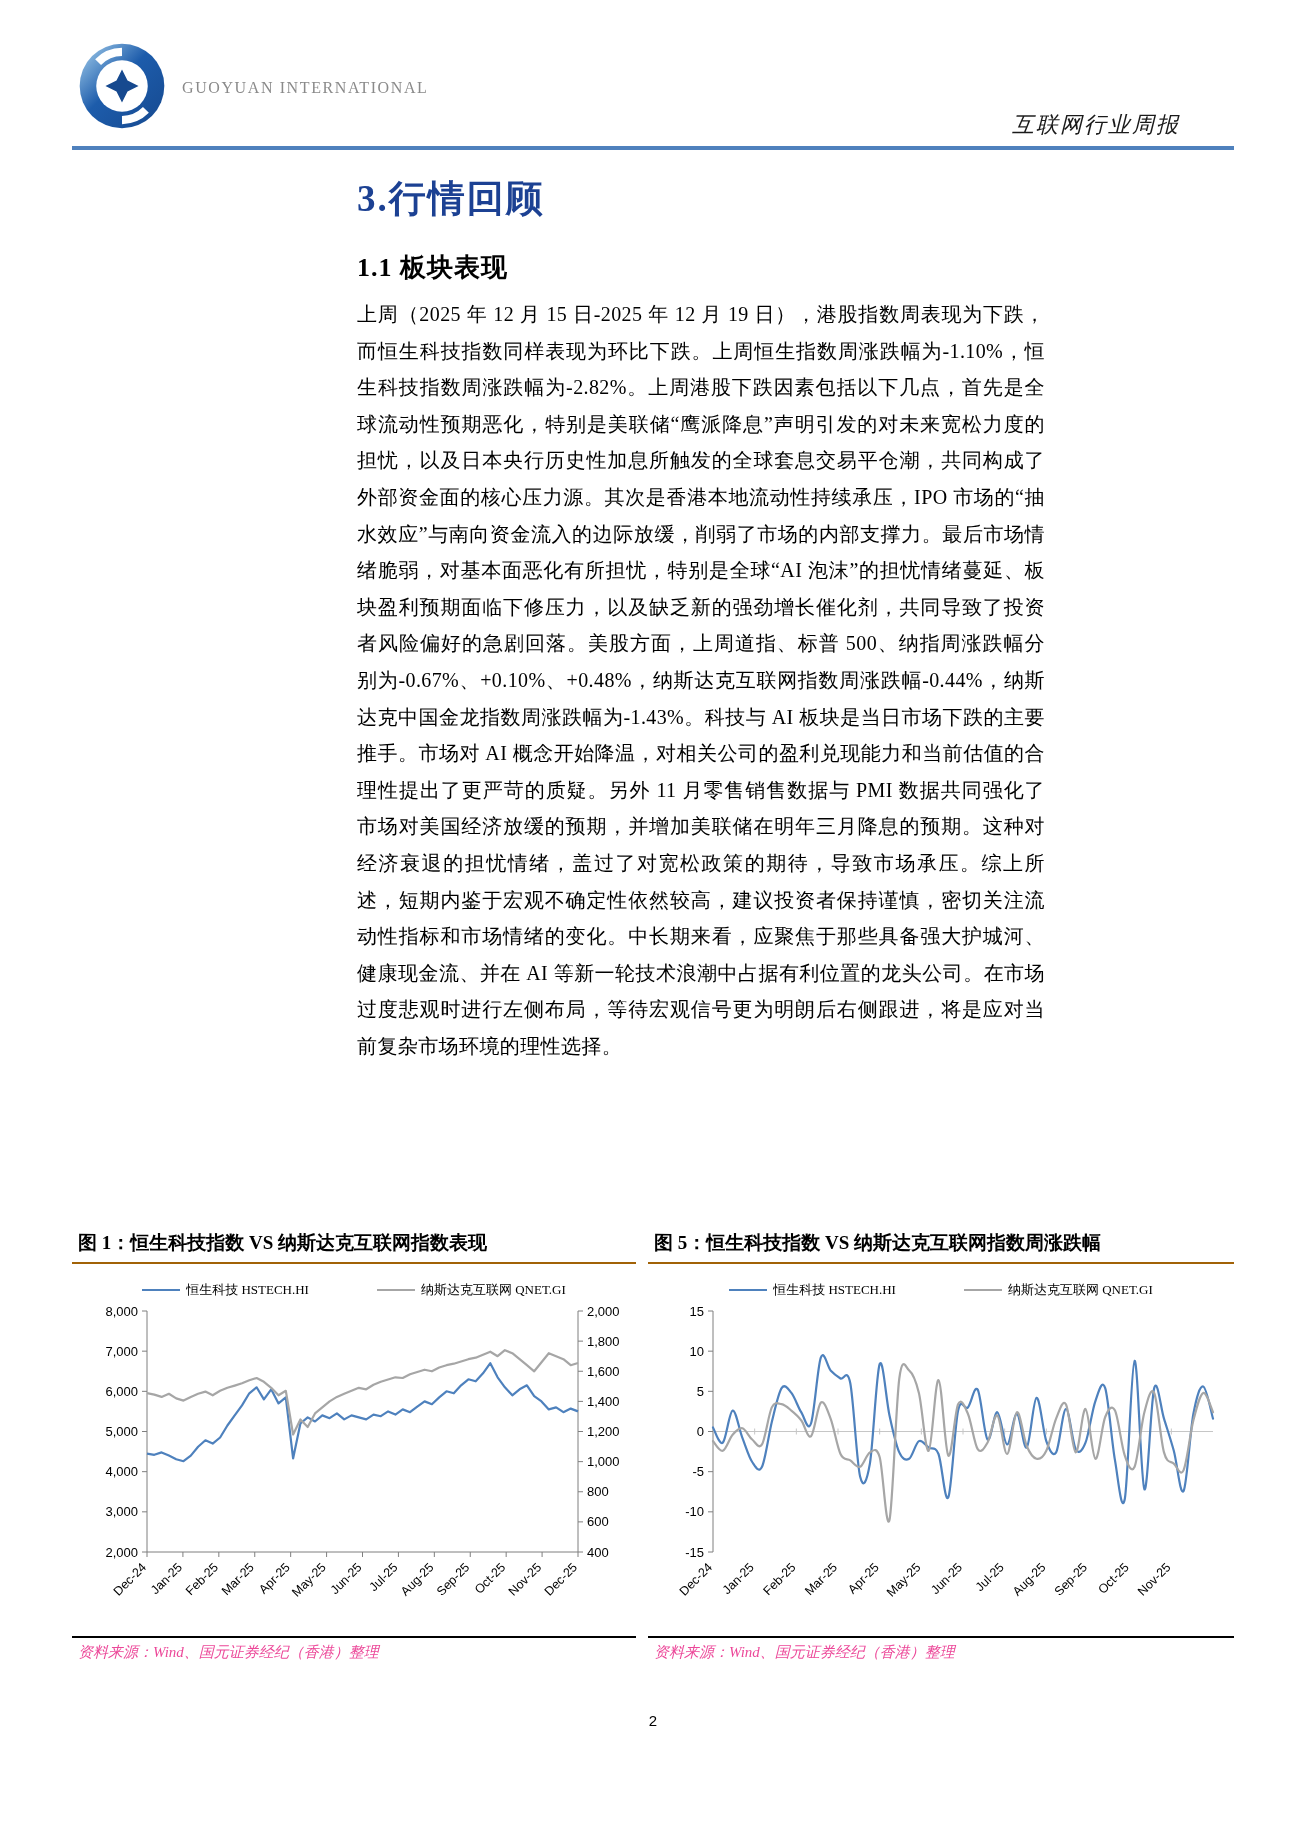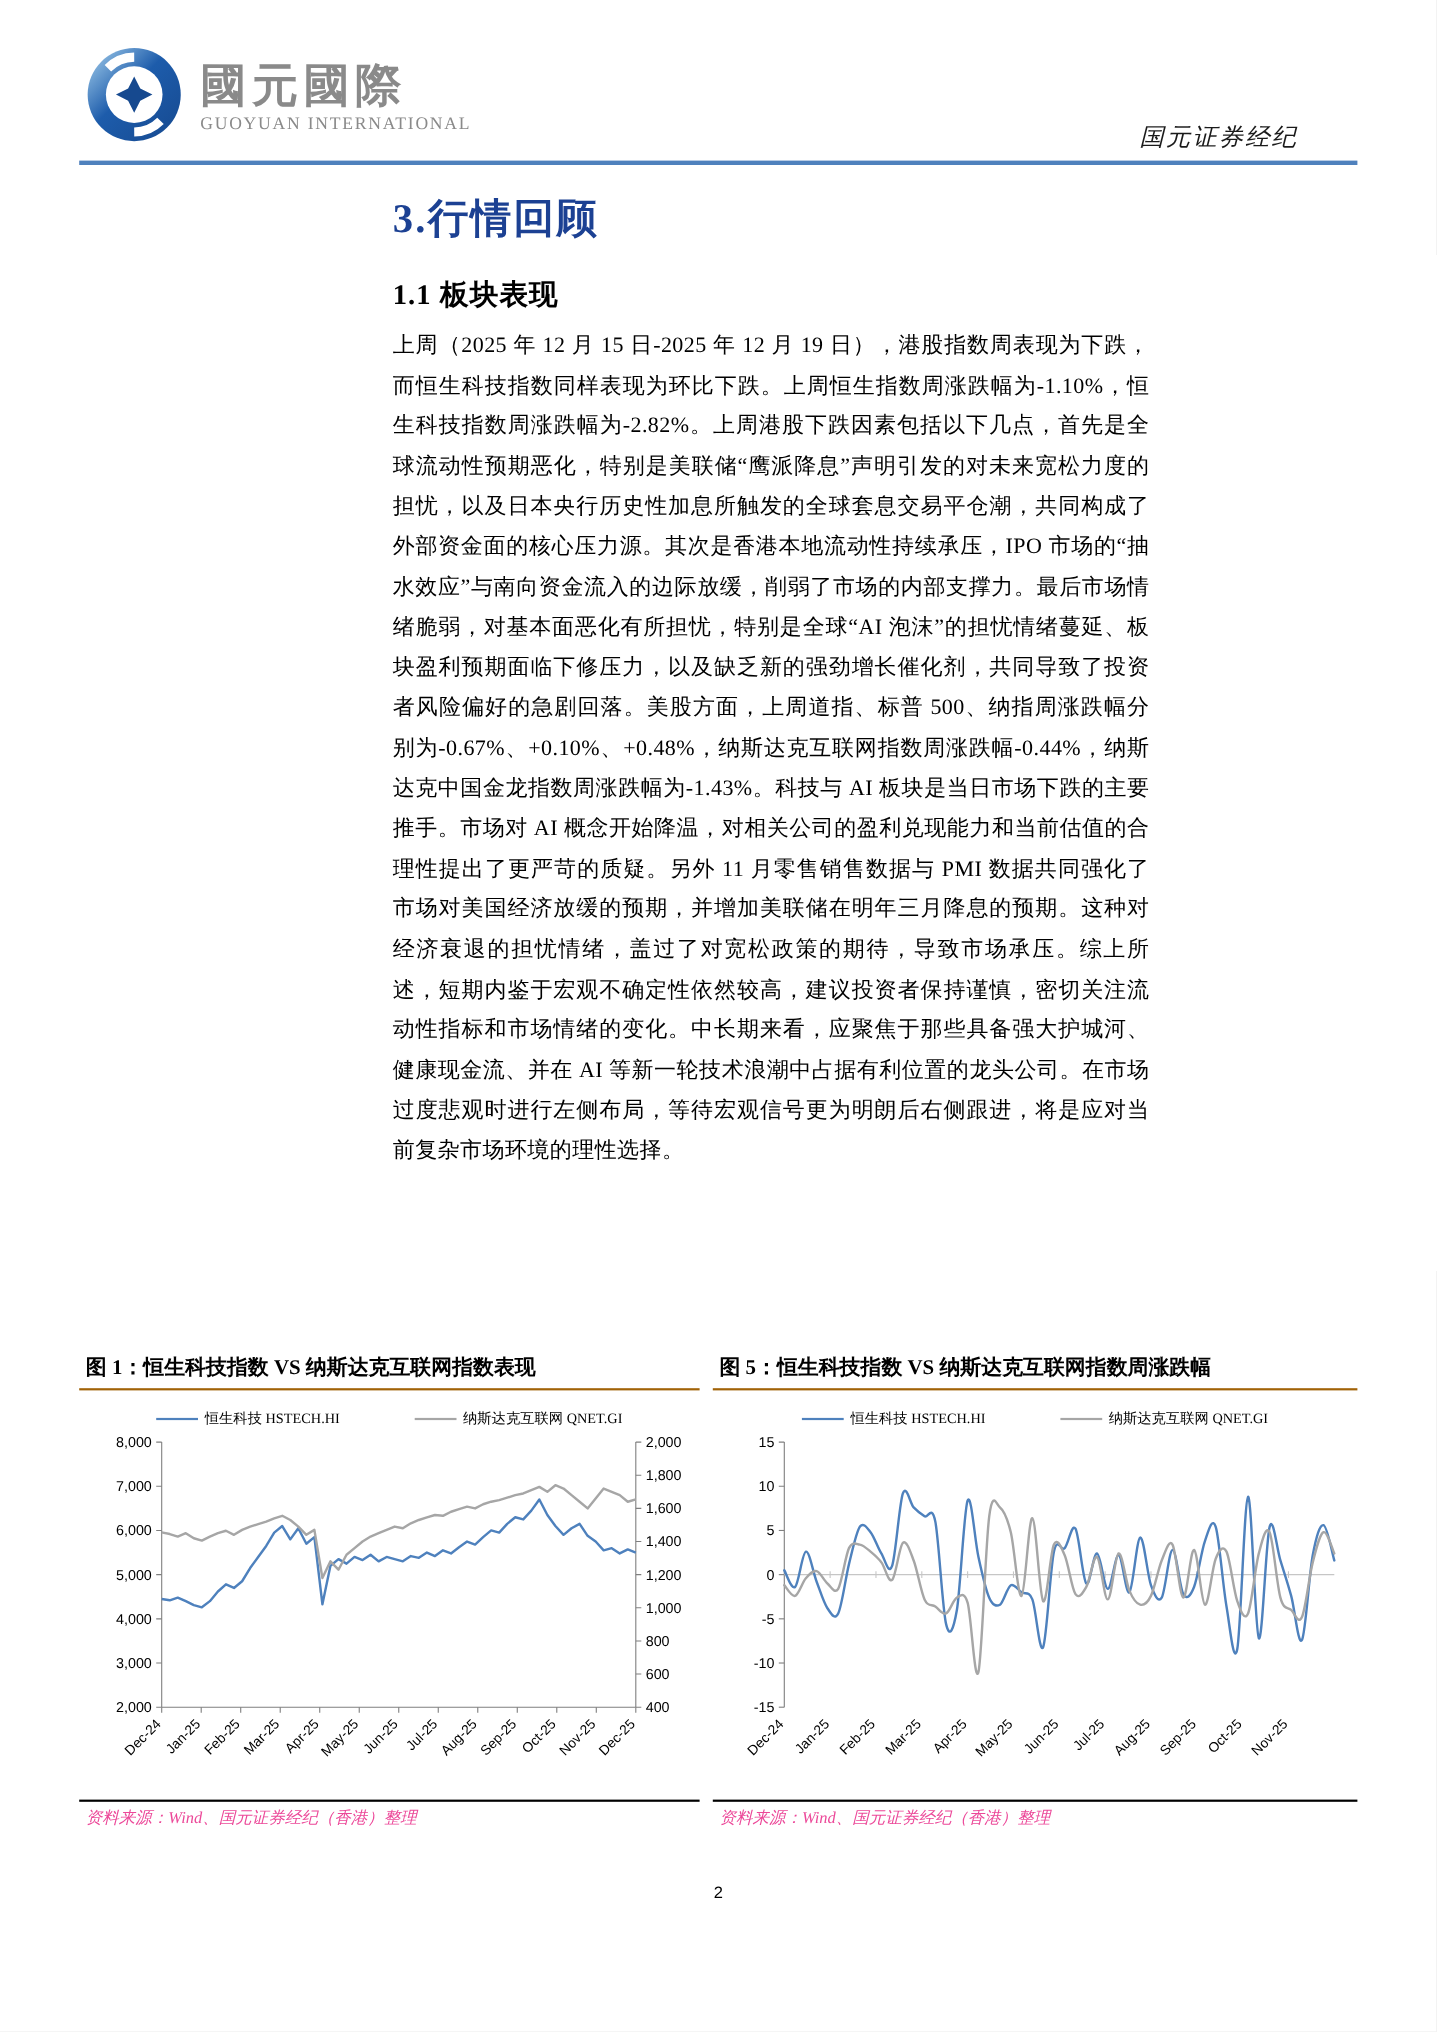--- a/index.html
+++ b/index.html
@@ -57,25 +57,24 @@
           </linearGradient>
         </defs>
         <circle cx="50" cy="50" r="46" fill="url(#lgA)"></circle>
         <circle cx="50" cy="50" r="28" fill="#ffffff"></circle>
         <path d="M24 24 A37 37 0 0 1 50 13" stroke="#ffffff" stroke-width="9" fill="none"></path>
         <path d="M76 76 A37 37 0 0 1 50 87" stroke="#ffffff" stroke-width="9" fill="none"></path>
         <path d="M50 32 L56 44 L68 50 L56 56 L50 68 L44 56 L32 50 L44 44 Z" fill="#16498f"></path>
       </svg>
     </span>
     <div class="logo-text">
-      <div class="brand-cn">國元國際</div>
       <div class="brand-en">GUOYUAN INTERNATIONAL</div>
     </div>
   </div>
-  <div class="doc-type">国元证券经纪</div>
+  <div class="doc-type">互联网行业周报</div>
   <div class="header-rule" style="background: rgb(79, 129, 189);"></div>
 
   <div class="h1" style="color: rgb(28, 65, 147);">3.行情回顾</div>
   <div class="h2" style="color: #000000;">1.1 板块表现</div>
   <div class="para">上周（2025 年 12 月 15 日-2025 年 12 月 19 日），港股指数周表现为下跌，而恒生科技指数同样表现为环比下跌。上周恒生指数周涨跌幅为-1.10%，恒生科技指数周涨跌幅为-2.82%。上周港股下跌因素包括以下几点，首先是全球流动性预期恶化，特别是美联储“鹰派降息”声明引发的对未来宽松力度的担忧，以及日本央行历史性加息所触发的全球套息交易平仓潮，共同构成了外部资金面的核心压力源。其次是香港本地流动性持续承压，IPO 市场的“抽水效应”与南向资金流入的边际放缓，削弱了市场的内部支撑力。最后市场情绪脆弱，对基本面恶化有所担忧，特别是全球“AI 泡沫”的担忧情绪蔓延、板块盈利预期面临下修压力，以及缺乏新的强劲增长催化剂，共同导致了投资者风险偏好的急剧回落。美股方面，上周道指、标普 500、纳指周涨跌幅分别为-0.67%、+0.10%、+0.48%，纳斯达克互联网指数周涨跌幅-0.44%，纳斯达克中国金龙指数周涨跌幅为-1.43%。科技与 AI 板块是当日市场下跌的主要推手。市场对 AI 概念开始降温，对相关公司的盈利兑现能力和当前估值的合理性提出了更严苛的质疑。另外 11 月零售销售数据与 PMI 数据共同强化了市场对美国经济放缓的预期，并增加美联储在明年三月降息的预期。这种对经济衰退的担忧情绪，盖过了对宽松政策的期待，导致市场承压。综上所述，短期内鉴于宏观不确定性依然较高，建议投资者保持谨慎，密切关注流动性指标和市场情绪的变化。中长期来看，应聚焦于那些具备强大护城河、健康现金流、并在 AI 等新一轮技术浪潮中占据有利位置的龙头公司。在市场过度悲观时进行左侧布局，等待宏观信号更为明朗后右侧跟进，将是应对当前复杂市场环境的理性选择。</div>
 
   <div class="fig left">
     <div class="fig-caption">图 1：恒生科技指数 VS 纳斯达克互联网指数表现</div>
     <div class="legend">
         <span class="legend-item">

